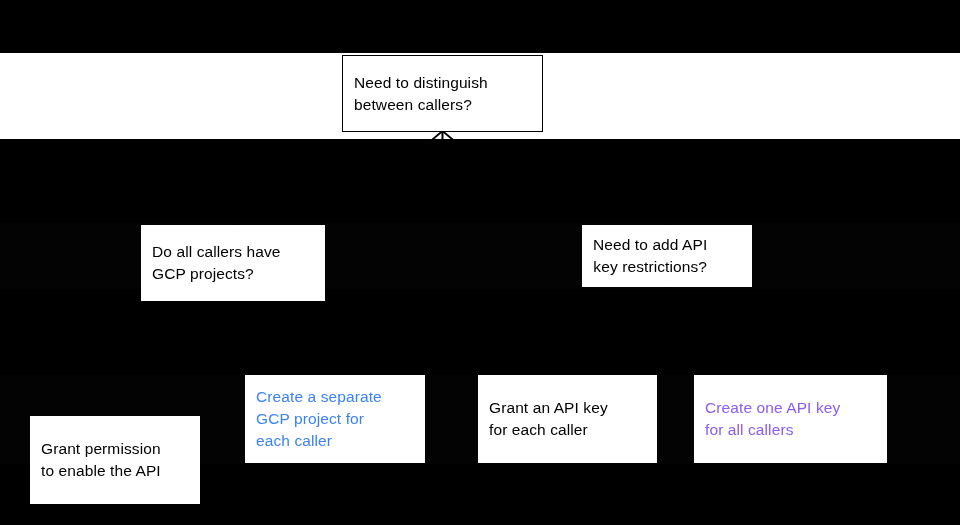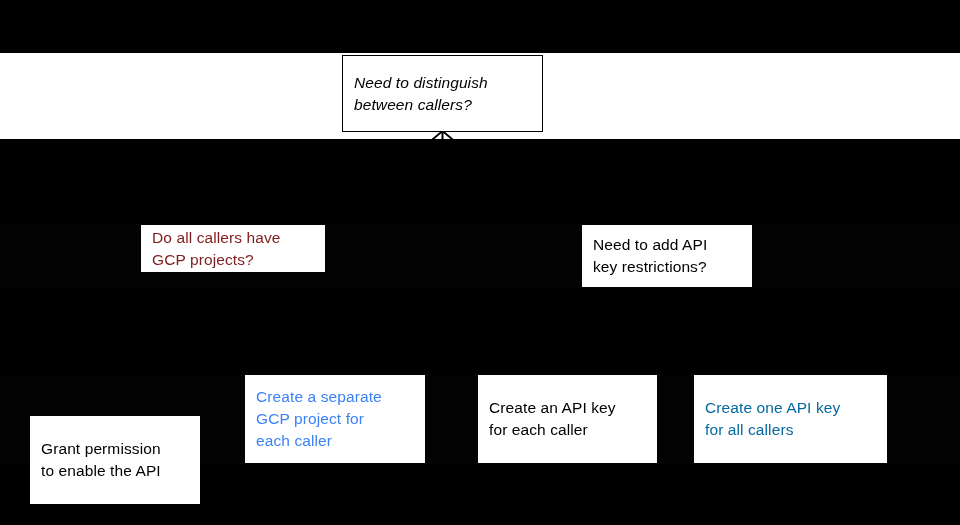--- a/index.html
+++ b/index.html
@@ -33,21 +33,20 @@
     display: flex;
     align-items: center;
     font-size: 15.5px;
     line-height: 1.42;
     letter-spacing: 0.1px;
     white-space: pre-line;
     padding: 0 11px;
   }
   .node.bordered {
     border: 1.6px solid #000000;
-    font-style: italic;
   }
 
   
   #connectors {
     position: absolute;
     left: 0;
     top: 0;
     width: 960px;
     height: 525px;
     pointer-events: none;
@@ -84,28 +83,28 @@
       <path d="M 667 287 L 667 332 L 567 332 L 567 375" fill="none" stroke="#000000" stroke-width="1.6"></path>
     </g>
     <g>
       <path d="M 667 287 L 667 332 L 790 332 L 790 375" fill="none" stroke="#000000" stroke-width="1.6"></path>
     </g>
   </svg>
 
   <div id="nodes">
       <div class="node bordered" style="left: 342px; top: 55px; width: 201px; height: 77px; background: rgb(255, 255, 255); color: rgb(0, 0, 0);"><span>Need to distinguish
 between callers?</span></div>
-      <div class="node" style="left: 141px; top: 225px; width: 184px; height: 47px; background: rgb(255, 255, 255); color: #7f1d1d;"><span>Do all callers have
+      <div class="node" style="left: 141px; top: 225px; width: 184px; height: 76px; background: rgb(255, 255, 255); color: #000000;"><span>Do all callers have
 GCP projects?</span></div>
-      <div class="node" style="left: 582px; top: 225px; width: 170px; height: 62px; background: rgb(255, 255, 255); color: rgb(0, 0, 0);"><span>Need to add API
+      <div class="node" style="left: 582px; top: 225px; width: 170px; height: 62px; background: rgb(255, 255, 255); color: rgb(0, 0, 0); text-align: center;"><span>Need to add API
 key restrictions?</span></div>
       <div class="node" style="left: 30px; top: 375px; width: 170px; height: 88px; background: rgb(255, 255, 255); color: rgb(0, 0, 0); margin-top: 41px;"><span>Grant permission
 to enable the API</span></div>
       <div class="node" style="left: 245px; top: 375px; width: 180px; height: 88px; background: rgb(255, 255, 255); color: #3b82f6;"><span>Create a separate
 GCP project for
 each caller</span></div>
-      <div class="node" style="left: 478px; top: 375px; width: 179px; height: 88px; background: rgb(255, 255, 255); color: rgb(0, 0, 0);"><span>Create an API key
+      <div class="node" style="left: 478px; top: 375px; width: 179px; height: 88px; background: rgb(255, 255, 255); color: rgb(0, 0, 0);"><span>Grant an API key
 for each caller</span></div>
-      <div class="node" style="left: 694px; top: 375px; width: 193px; height: 88px; background: rgb(255, 255, 255); color: #0369a1;"><span>Create one API key
+      <div class="node" style="left: 694px; top: 375px; width: 193px; height: 88px; background: rgb(255, 255, 255); color: #8b5cf6;"><span>Create one API key
 for all callers</span></div>
     </div>
 
 </div>
 
 </body></html>

